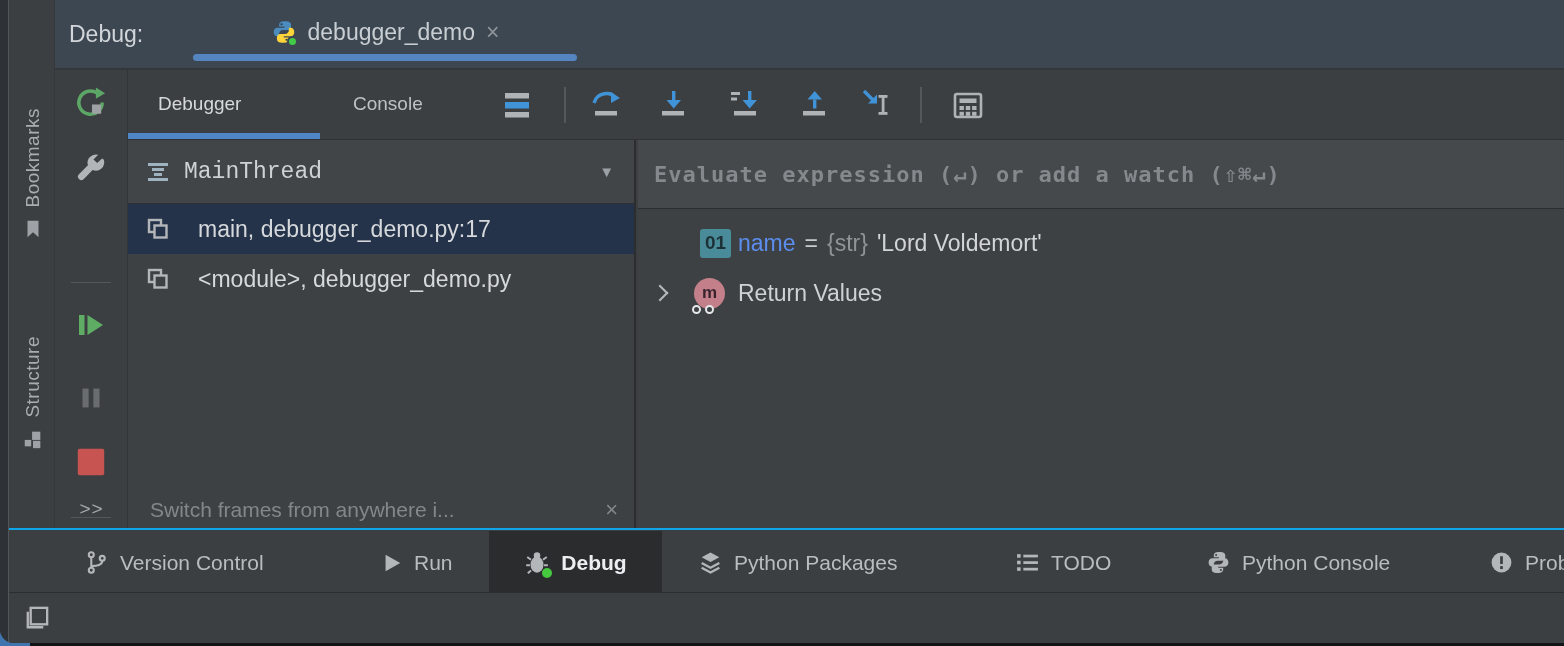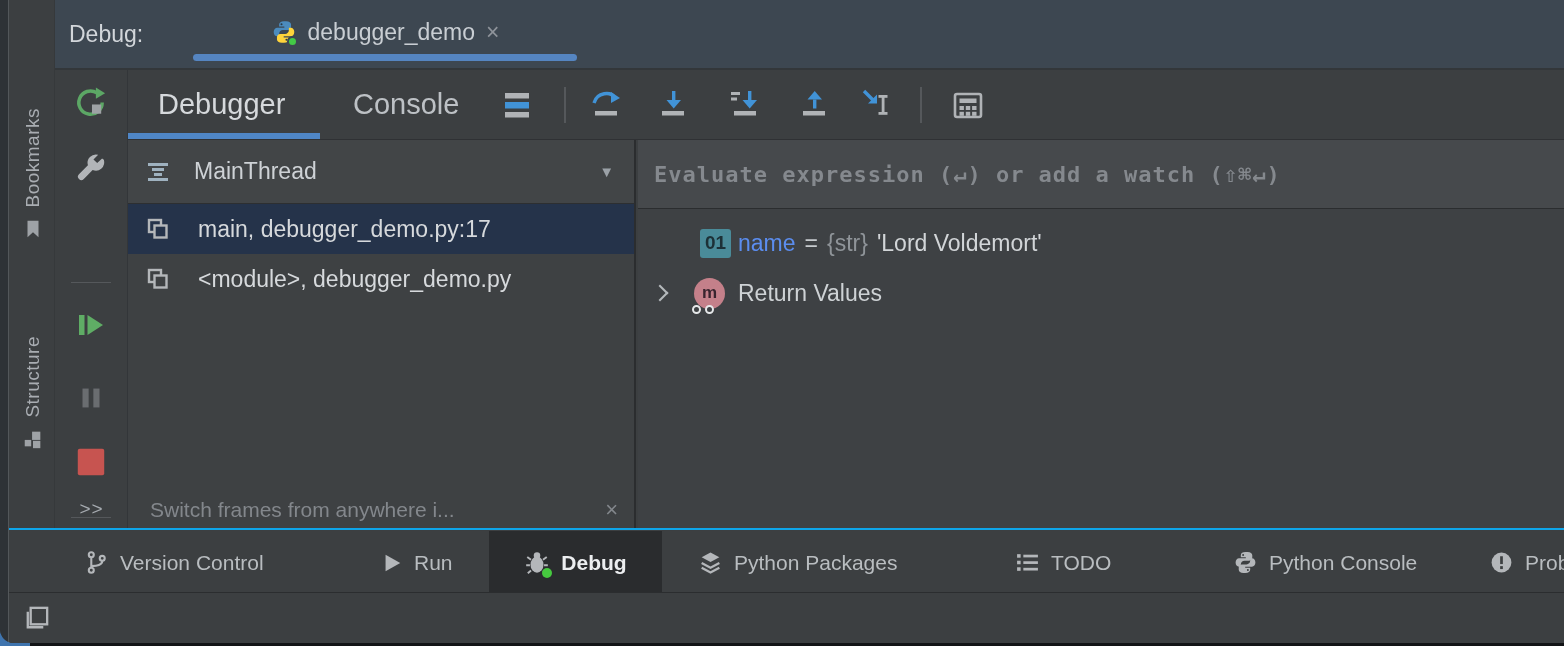--- a/index.html
+++ b/index.html
@@ -29,31 +29,31 @@
   .py-dot { position:absolute; right:-1px; bottom:-2px; width:11px; height:11px; border-radius:50%; background:#43ca46; border:2px solid #3d4751; }
 
   
   .dbg-col { position:absolute; left:55px; top:70px; width:73px; height:458px; background:#3c3f41; border-right:1px solid #333639; }
   .dbg-col .ico { position:absolute; left:50%; transform:translateX(-50%); }
   .dbg-sep { position:absolute; left:16px; width:40px; height:1px; background:#55585b; }
   .overflow-btn { position:absolute; left:0; width:73px; text-align:center; color:#a7acb1; font-size:19px; letter-spacing:1px; }
 
   
   .tabs-row { position:absolute; left:128px; top:70px; right:0; height:70px; background:#3c3f41; border-bottom:1px solid #2f3134; }
-  .tab { position:absolute; top:0; line-height:68px; font-size:29px; }
+  .tab { position:absolute; top:0; line-height:68px; font-size:19px; }
   .tab.sel-label { color:#d6d9dc; }
   .tab.dim { color:#bdc1c5; }
   .tab-underline { position:absolute; left:0; bottom:0; width:192px; height:6px; background:#4f86c6; }
   .t-ico { position:absolute; top:17px; width:36px; height:36px; }
   .t-vsep { position:absolute; top:17px; width:2px; height:36px; background:#55585b; }
 
   
   .frames { position:absolute; left:128px; top:140px; width:508px; height:388px; background:#3e4143; border-right:2px solid #2b2d2f; overflow:hidden; }
   .frames-hd { position:absolute; left:0; top:0; right:0; height:64px; background:#424547; border-bottom:1px solid #2d2f31; display:flex; align-items:center; padding:0 18px; }
-  .frames-hd .name { color:#ced2d6; font-size:23px; margin-left:24px; }
+  .frames-hd .name { color:#ced2d6; font-size:23px; margin-left:14px;font-family:Liberation Mono, monospace; }
   .frames-hd .caret { position:absolute; right:20px; color:#9ba1a7; font-size:15px; }
   .frame-row { position:absolute; left:0; right:0; height:50px; display:flex; align-items:center; padding-left:18px; white-space:nowrap; }
   .frame-row.sel { background:#25334a; }
   .frame-row .txt { color:#d6d9dc; font-size:23px; margin-left:28px; }
   .hint-row { position:absolute; left:0; right:0; top:348px; height:44px; display:flex; align-items:center; padding:0 16px 0 22px; }
   .hint-row .txt { color:#83878c; font-size:21px; flex:1; overflow:hidden; white-space:nowrap; }
   .hint-row .x { color:#83878c; font-size:22px; }
 
   
   .vars { position:absolute; left:638px; top:140px; right:0; height:388px; background:#3e4144; overflow:hidden; }
@@ -301,21 +301,21 @@
       <svg width="25" height="25" viewBox="0 0 24 24">
         <rect x="2" y="4" width="3.4" height="3.4" fill="#b4b7ba"></rect>
           <rect x="8" y="4.5" width="14" height="2.6" fill="#b4b7ba"></rect>
         <rect x="2" y="10.3" width="3.4" height="3.4" fill="#b4b7ba"></rect>
           <rect x="8" y="10.8" width="14" height="2.6" fill="#b4b7ba"></rect>
         <rect x="2" y="16.6" width="3.4" height="3.4" fill="#b4b7ba"></rect>
           <rect x="8" y="17.1" width="14" height="2.6" fill="#b4b7ba"></rect>
       </svg>
       <span>TODO</span>
     </div>
-    <div class="bb-item" style="left:1224px">
+    <div class="bb-item" style="left:1197px">
       <svg width="25" height="25" viewBox="0 0 24 24">
         <path fill="#b4b7ba" d="M12 2C9.2 2 7.5 3.2 7.5 5v2h4.8v1H5.8C4 8 2.5 9.6 2.5 12s1.4 4 3.2 4h1.8v-2.4c0-1.9 1.6-3.4 3.5-3.4h4.6c1.5 0 2.9-1.3 2.9-2.9V5c0-1.7-1.7-3-4.5-3z"></path>
         <circle cx="9.7" cy="4.9" r="0.95" fill="#3c3f41"></circle>
         <path fill="#b4b7ba" d="M12 22c2.8 0 4.5-1.2 4.5-3v-2h-4.8v-1h6.5c1.8 0 3.3-1.6 3.3-4s-1.4-4-3.2-4h-1.8v2.4c0 1.9-1.6 3.4-3.5 3.4H8.4c-1.5 0-2.9 1.3-2.9 2.9V19c0 1.7 1.7 3 4.5 3z"></path>
         <circle cx="14.3" cy="19.1" r="0.95" fill="#3c3f41"></circle>
       </svg>
       <span>Python Console</span>
     </div>
     <div class="bb-item" style="left:1480px">
       <svg width="25" height="25" viewBox="0 0 24 24">

